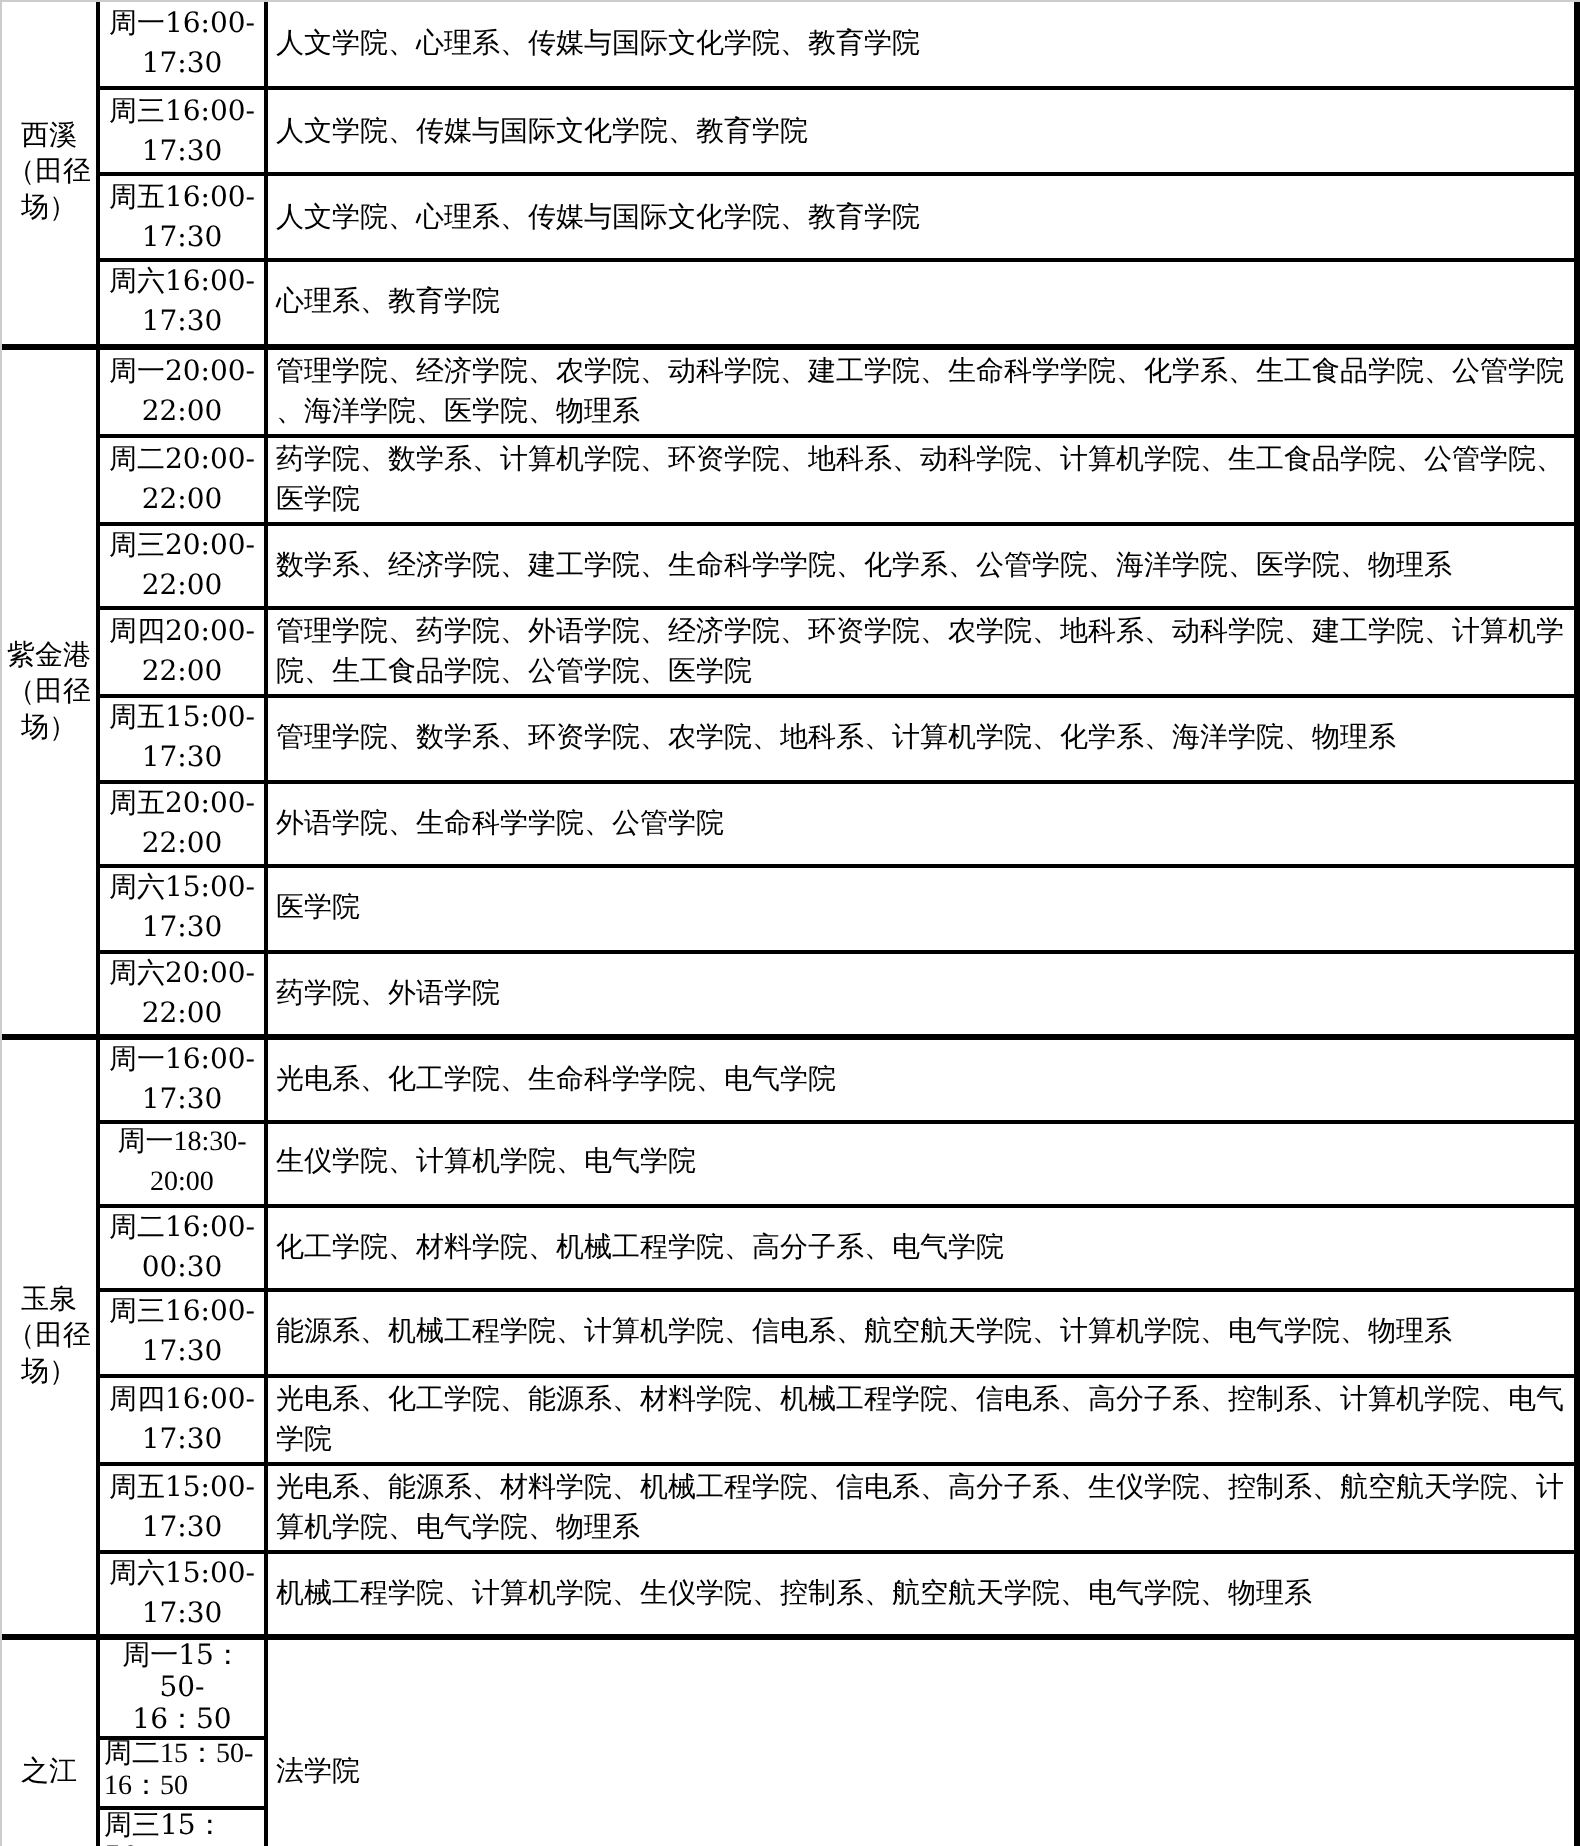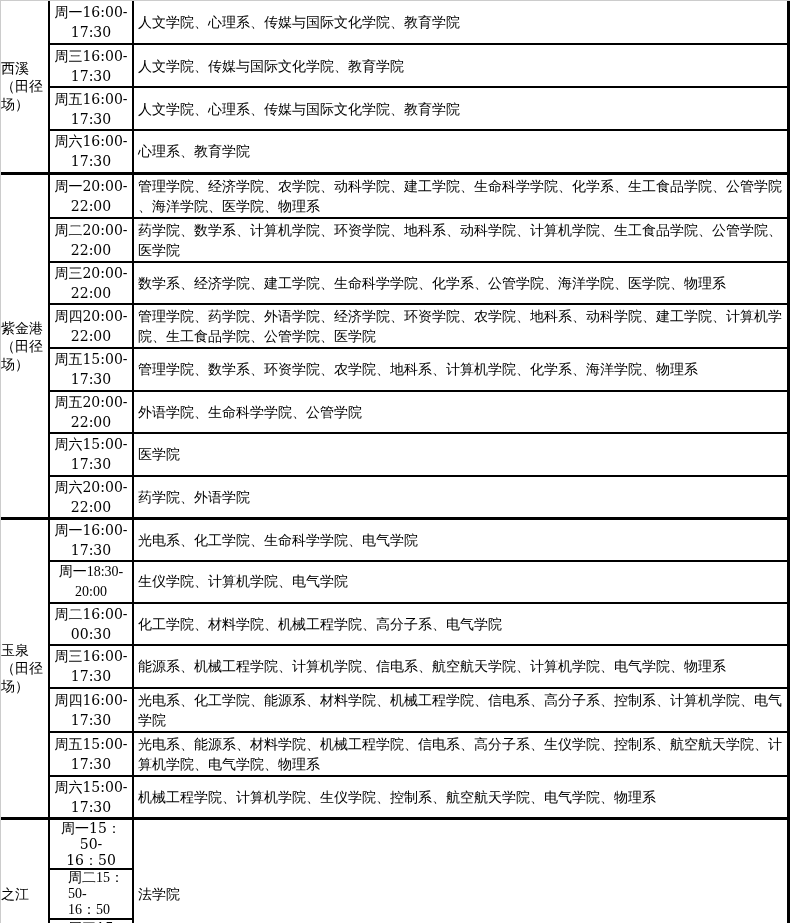--- a/index.html
+++ b/index.html
@@ -26,31 +26,31 @@
   col.c2 { width: 84px; }
   col.c3 { width: 655px; }
   td {
     border: 2px solid #000000;
     padding: 0;
     overflow: hidden;
     vertical-align: middle;
   }
   td.campus {
     border-left: 0;
-    text-align: left;
+    text-align: center;
     white-space: pre-line;
     line-height: 18px;
   }
   td.time {
     text-align: center;
     white-space: pre-line;
     line-height: 20px;
   }
   td.time.tight { line-height: 16px; }
-  td.time.left { text-align: left; padding-left: 18px; }
+  td.time.left { text-align: left; padding-left: 2px; }
   td.depts {
     text-align: left;
     padding: 1px 3px 1px 4px;
     line-height: 20px;
     word-break: break-all;
     line-break: anywhere;
   }
   tr.sec-start td { border-top-width: 3px; }
   tr.table-first td { border-top: 0; }
   tr.h43 { height: 43px; }

